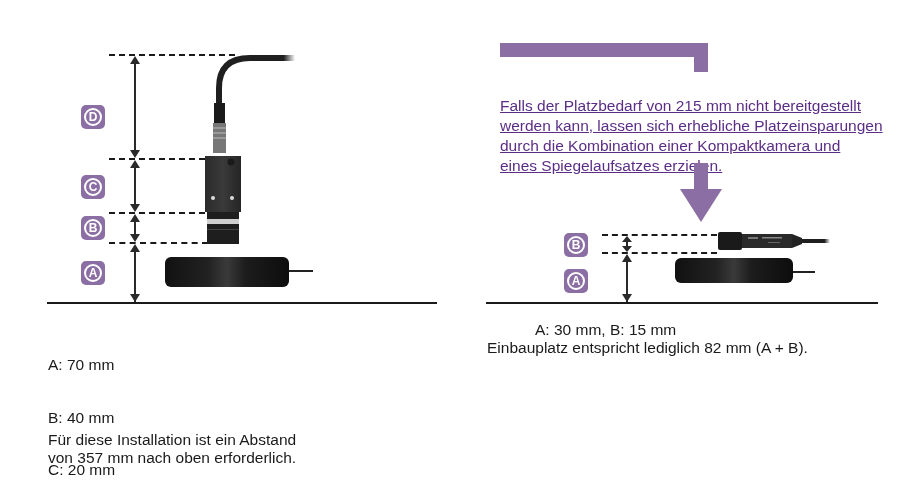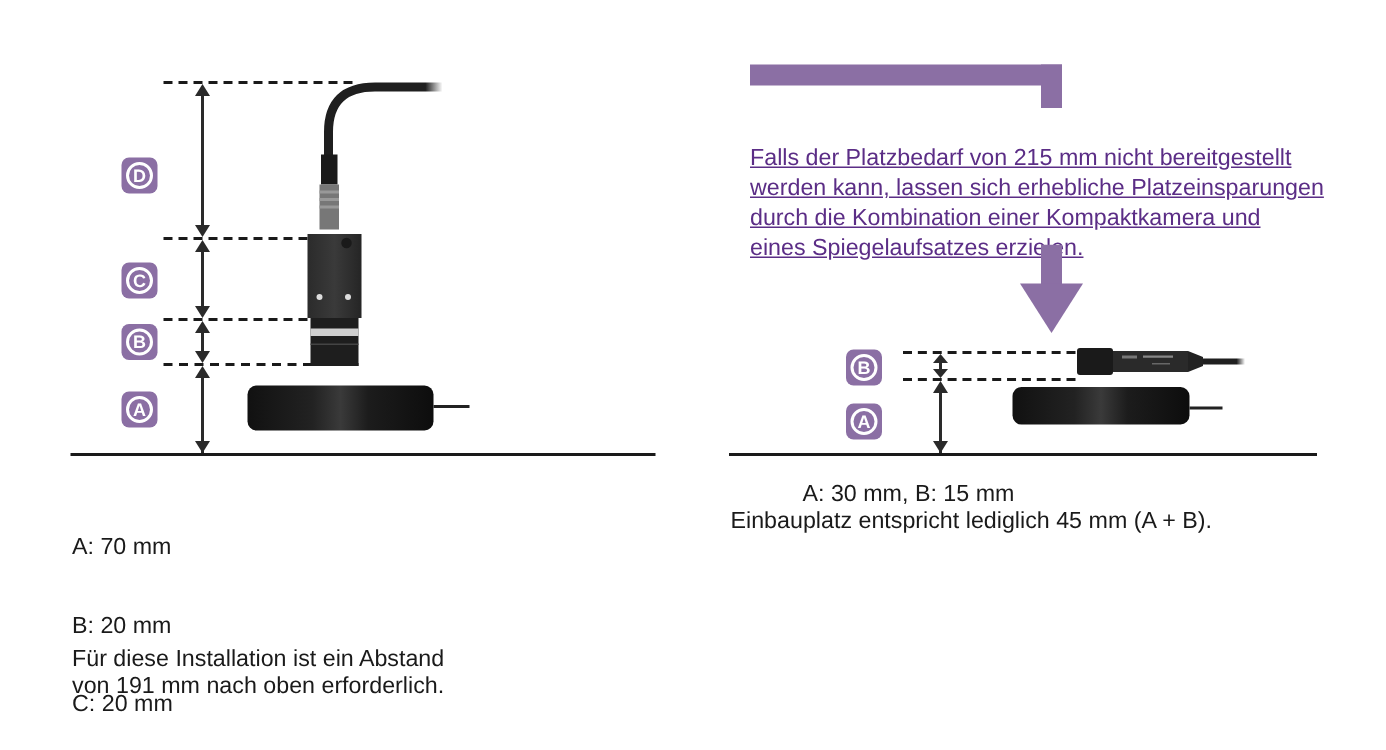--- a/index.html
+++ b/index.html
@@ -89,27 +89,27 @@
     <rect x="12" y="181" width="32" height="1" fill="#444"></rect>
   </svg>
 
   <div class="ring" style="left:165px; top:257px; width:124px; height:30px;"></div>
   <div class="cable" style="left:289px; top:270px; width:24px; height:2px;"></div>
 
   <div class="ground" style="left:47px; top:302px; width:390px;"></div>
 
   <div class="text-block" style="left:48px; top:321px;">
     <div>A: 70 mm</div>
-    <div>B: 20 mm</div>
+    <div>B: 40 mm</div>
     <div>C: 20 mm</div>
     
     
   </div>
   <div class="text-block" style="left:48px; top:431px;">Für diese Installation ist ein Abstand
-von 191 mm nach oben erforderlich.</div>
+von 357 mm nach oben erforderlich.</div>
 </div>
 
 <div>
 
   <div class="abs" style="left:500px; top:43px; width:208px; height:14px; background:#8b6fa4;"></div>
   <div class="abs" style="left:694px; top:43px; width:14px; height:29px; background:#8b6fa4;"></div>
 
   <div class="purple-text" style="left:500px; top:96px;text-decoration:underline;">Falls der Platzbedarf von 215 mm nicht bereitgestellt
 werden kann, lassen sich erhebliche Platzeinsparungen
 durch die Kombination einer Kompaktkamera und
@@ -154,14 +154,14 @@
     <polygon points="74,4 84,8 84,14 74,18" fill="#222"></polygon>
     <rect x="84" y="9" width="28" height="4" fill="url(#cable2)"></rect>
   </svg>
 
   <div class="ring" style="left:675px; top:258px; width:118px; height:25px;"></div>
   <div class="cable" style="left:793px; top:271px; width:22px; height:2px;"></div>
 
   <div class="ground" style="left:486px; top:302px; width:392px;"></div>
 
   <div class="text-block" style="left:487px; top:321px;margin-left:48px;">A: 30 mm, B: 15 mm</div>
-  <div class="text-block" style="left:487px; top:339px;">Einbauplatz entspricht lediglich 45 mm (A + B).</div>
+  <div class="text-block" style="left:487px; top:339px;">Einbauplatz entspricht lediglich 82 mm (A + B).</div>
 </div>
 
 </body></html>

